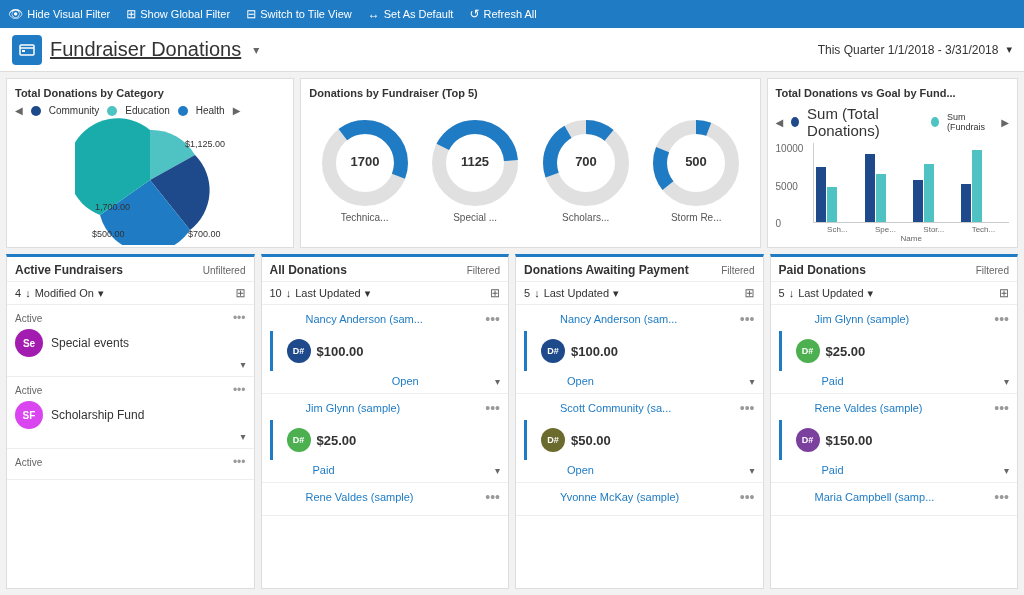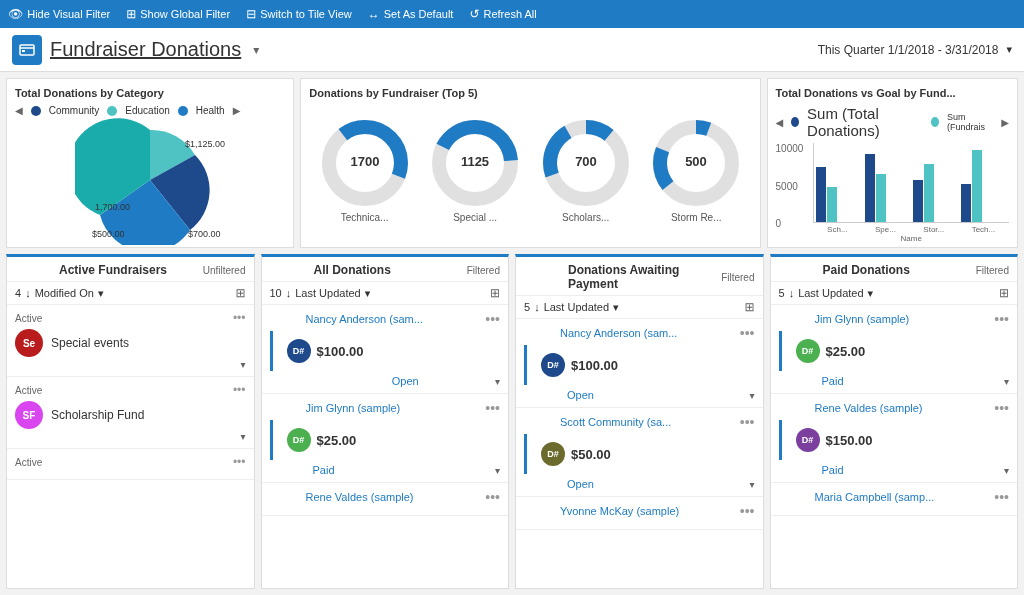--- a/index.html
+++ b/index.html
@@ -190,21 +190,20 @@
       display: flex;
       align-items: center;
       justify-content: space-between;
       padding: 6px 8px 4px;
       border-bottom: 1px solid #eee;
     }
     .card-title {
       font-size: 12px;
       font-weight: 600;
       color: #333;
-      margin-left: 44px;
     }
     .card-badge {
       font-size: 10px;
       color: #666;
     }
 
     .card-filter-row {
       display: flex;
       align-items: center;
       justify-content: space-between;
@@ -509,21 +508,21 @@
         <span style="color:#666; cursor:pointer;">⊞</span>
       </div>
       <div class="card-list scrollbar-thin">
 
         <div class="fundraiser-item">
           <div class="fundraiser-item-header">
             <span class="fundraiser-status">Active</span>
             <span style="color:#999; cursor:pointer;">•••</span>
           </div>
           <div class="fundraiser-body">
-            <div class="fundraiser-avatar" style="background:#b91c1c;text-align:center;">Se</div>
+            <div class="fundraiser-avatar" style="background:#a21caf;text-align:center;">Se</div>
             <span class="fundraiser-name">Special events</span>
           </div>
           <div style="text-align:right; font-size:10px; color:#666; margin-top:2px;">▾</div>
         </div>
 
         <div class="fundraiser-item">
           <div class="fundraiser-item-header">
             <span class="fundraiser-status">Active</span>
             <span style="color:#999; cursor:pointer;">•••</span>
           </div>

